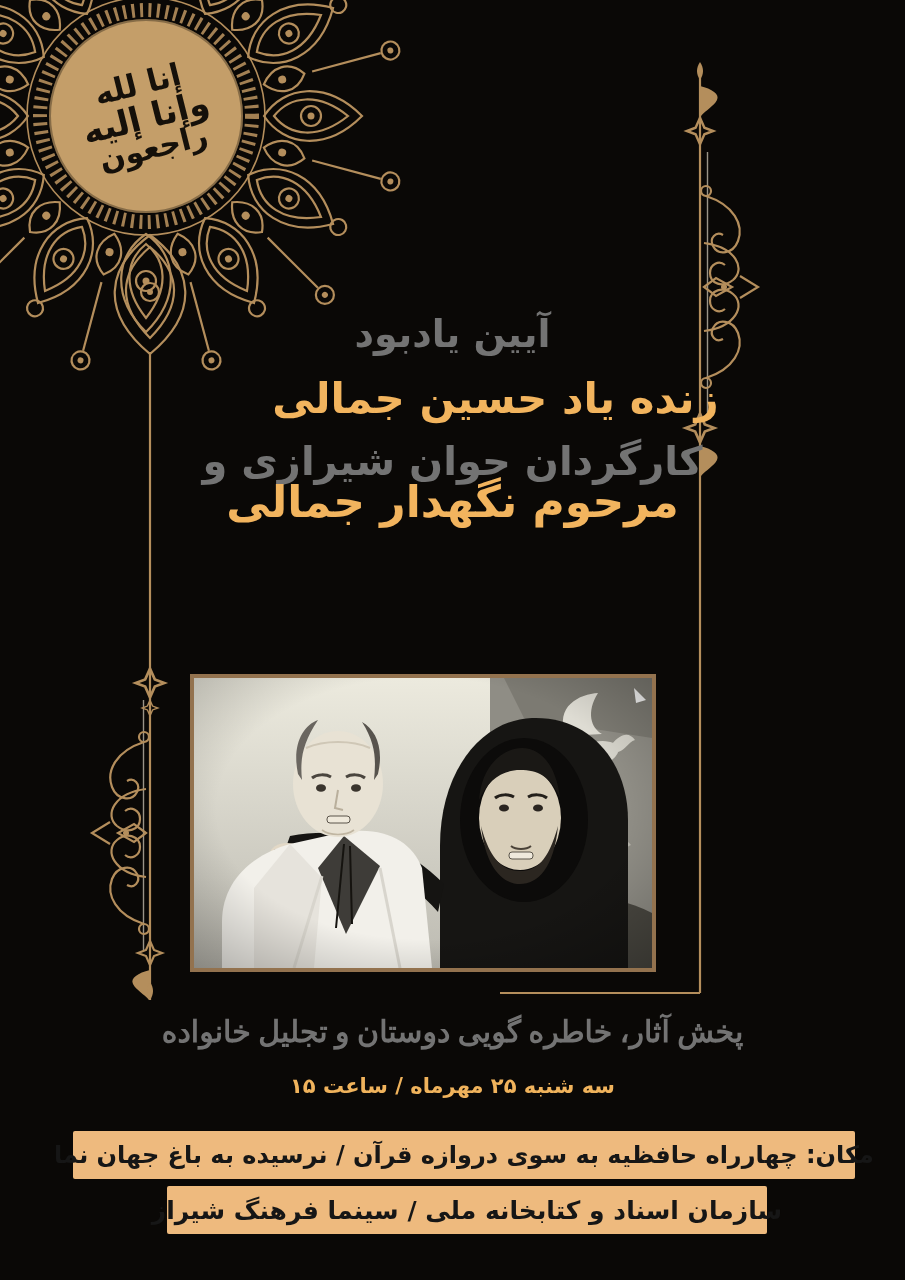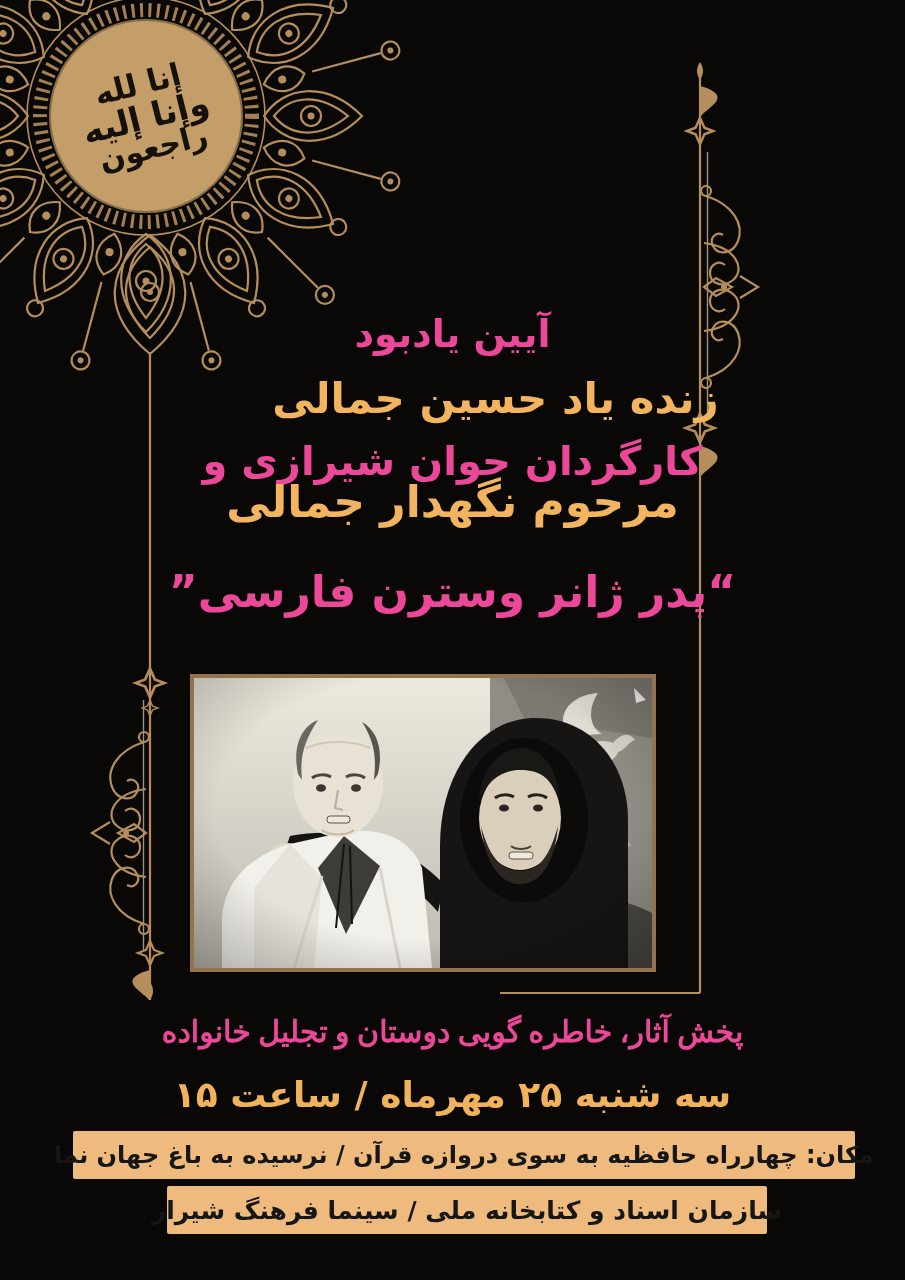--- a/index.html
+++ b/index.html
@@ -19,34 +19,34 @@
     transform:rotate(-14deg);text-align:center;color:#15100a;font-weight:bold;
     line-height:1.02;letter-spacing:-1px;
   }
   .medallion-inner .c1{font-size:31px;}
   .medallion-inner .c2{font-size:34px;}
   .medallion-inner .c3{font-size:30px;}
   .t-line{
     position:absolute;left:0;width:100%;text-align:center;font-weight:bold;
     white-space:nowrap;z-index:3;letter-spacing:0;
   }
-  .white{color:#ec4899;}
+  .white{color:#737373;}
   .gold{color:#f2b45e;}
   .t1{top:312px;font-size:38px;}
   .t2{top:374px;font-size:42px;padding-left:43px;}
   .t3{top:438px;font-size:40px;}
   .t4{top:476px;font-size:44px;}
   .t5{top:566px;font-size:44px;}
   .photo-frame{
     position:absolute;left:190px;top:674px;width:466px;height:298px;
     border:4px solid #93724e;background:#111;z-index:2;box-sizing:border-box;
   }
   .photo-frame svg{display:block;width:100%;height:100%;}
   .program-line{top:1014px;font-size:30px;font-family:Liberation Serif, serif;}
-  .date-line{top:1074px;font-size:36px;color:#f0b35c;}
+  .date-line{top:1074px;font-size:21px;color:#f0b35c;}
   .venue-bar{
     position:absolute;background:#eeba7e;color:#161616;font-weight:bold;
     display:flex;align-items:center;justify-content:center;white-space:nowrap;
     z-index:3;border-radius:2px;
   }
   .bar1{left:73px;top:1131px;width:782px;height:48px;font-size:24px;}
   .bar2{left:167px;top:1186px;width:600px;height:48px;font-size:25px;}
 </style>
 </head>
 <body>
@@ -177,21 +177,20 @@
       <div class="c1">إنا لله</div>
       <div class="c2">وإنا إليه</div>
       <div class="c3">راجعون</div>
     </div>
   </div>
 
   <div class="t-line t1 white">آیین یادبود</div>
   <div class="t-line t2 gold">زنده یاد حسین جمالی</div>
   <div class="t-line t3 white">کارگردان جوان شیرازی و</div>
   <div class="t-line t4 gold">مرحوم نگهدار جمالی</div>
-  <div class="t-line t5 white">“پدر ژانر وسترن فارسی”</div>
 
   <div class="photo-frame">
     <svg viewBox="0 0 458 290" preserveAspectRatio="none">
       <defs>
         <linearGradient id="wall" x1="0" y1="0" x2="0" y2="1">
           <stop offset="0" stop-color="#ecead f" stop-opacity="1"></stop>
           <stop offset="0" stop-color="#eceade"></stop>
           <stop offset="1" stop-color="#bdbbb2"></stop>
         </linearGradient>
         <radialGradient id="vig" cx="0.5" cy="0.45" r="0.75">

